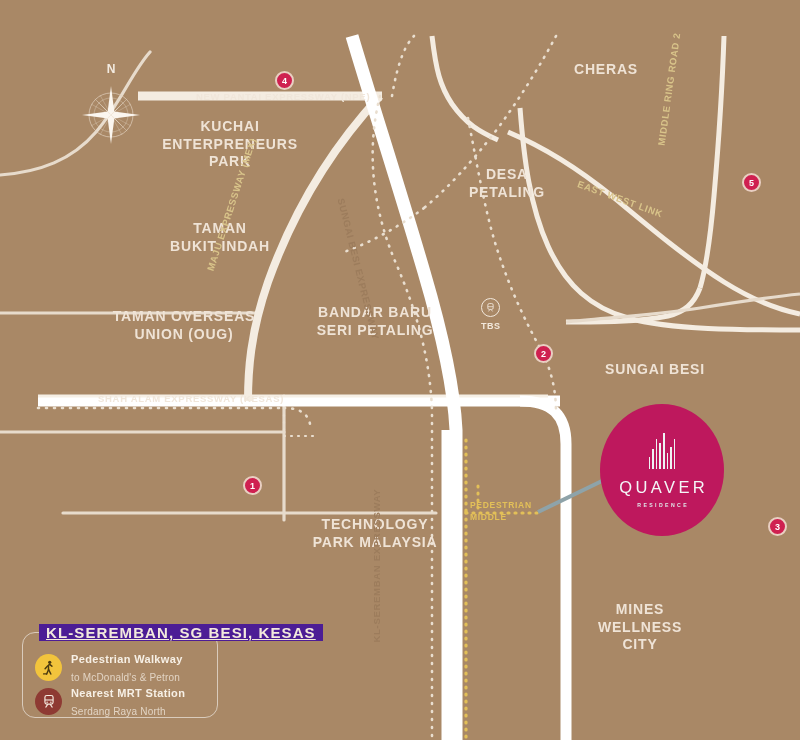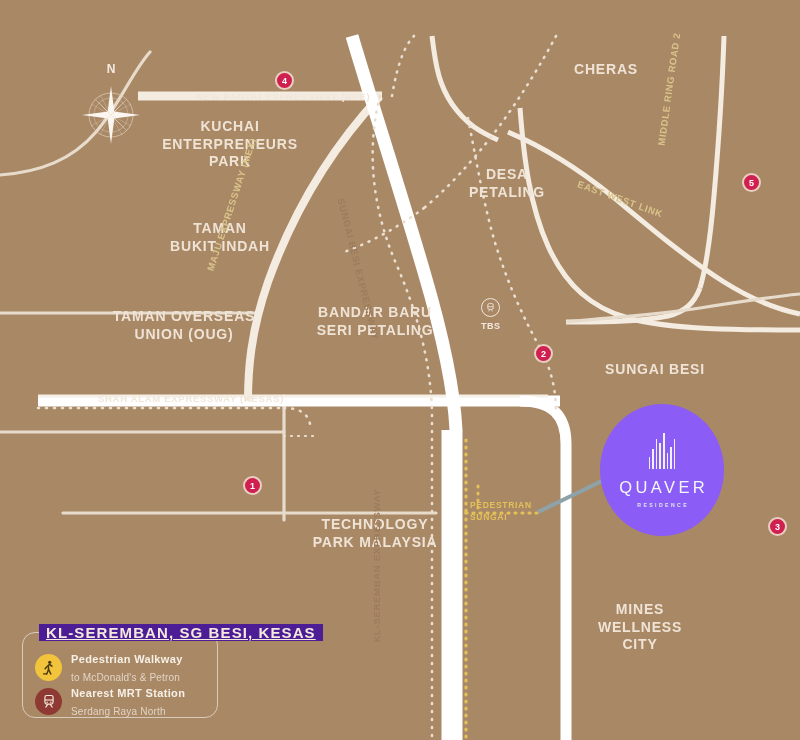--- a/index.html
+++ b/index.html
@@ -99,21 +99,21 @@
   }
 
   
   #quaver-logo {
     position: absolute;
     left: 600px;
     top: 404px;
     width: 124px;
     height: 132px;
     border-radius: 50% / 50%;
-    background: #8b5cf6;
+    background: #be185d;
     display: flex;
     flex-direction: column;
     align-items: center;
     justify-content: center;
   }
   #quaver-bars {
     display: flex;
     align-items: flex-end;
     gap: 2px;
     height: 36px;
@@ -351,21 +351,21 @@
         <rect x="3.6" y="2" width="6.8" height="7.4" rx="1.8" fill="none" stroke="#f2e8dc" stroke-width="1.1"></rect>
         <line x1="3.6" y1="6" x2="10.4" y2="6" stroke="#f2e8dc" stroke-width="1"></line>
         <line x1="4.4" y1="12" x2="6.2" y2="9.6" stroke="#f2e8dc" stroke-width="1"></line>
         <line x1="9.6" y1="12" x2="7.8" y2="9.6" stroke="#f2e8dc" stroke-width="1"></line>
       </svg>
     </span>
     <span class="tbs-text">TBS</span>
   </div>
 
   <div id="ped-walk-label" style="left:470px;top:499px;">PEDESTRIAN
-SUNGAI</div>
+MIDDLE</div>
 
   <div id="quaver-logo">
     <div id="quaver-bars">
       <i style="height:12px"></i>
         <i style="height:20px"></i>
         <i style="height:30px"></i>
       <i style="height:26px"></i>
         <i style="height:36px"></i>
         <i style="height:16px"></i>
       <i style="height:22px"></i>

